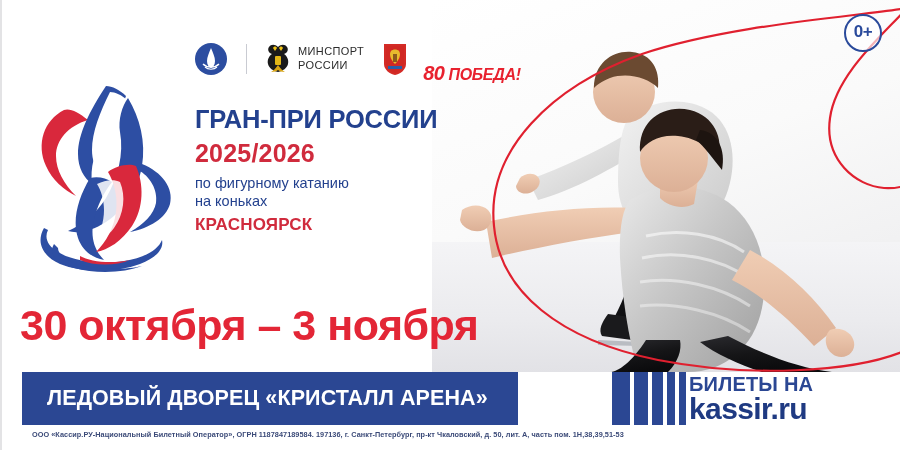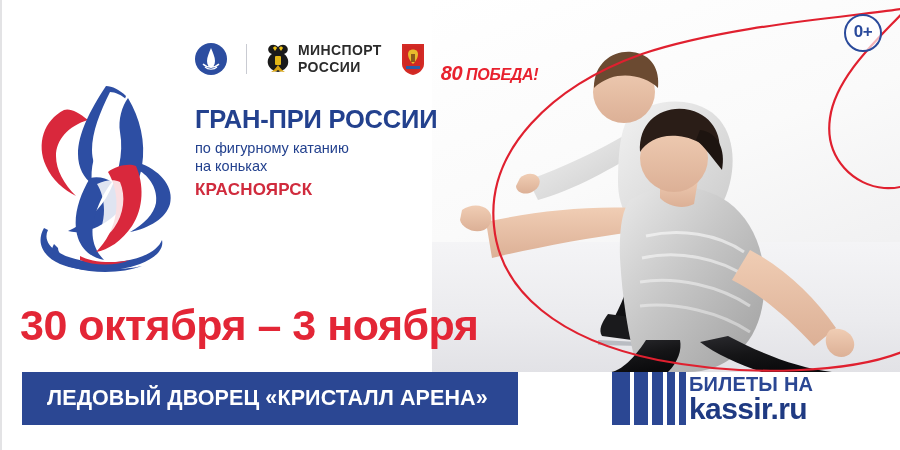--- a/index.html
+++ b/index.html
@@ -92,22 +92,22 @@
   }
   .logo-fed { width: 34px; height: 34px; }
   .logo-divider {
     width: 1px;
     height: 30px;
     background: #c9cbd2;
     margin: 0 18px;
   }
   .logo-minsport { display:flex; align-items:center; gap:7px; }
   .logo-minsport .msp-text {
-    font-size: 14px;
-    font-weight: bold;
+    font-size: 11px;
+    font-weight: normal;
     color: #2b2b2b;
     line-height: 1.25;
     letter-spacing: 0.4px;
   }
   .logo-krasnoyarsk { width: 26px; height: 34px; margin-left: 18px; }
   .logo-pobeda {
     margin-left: 15px;
     display: flex;
     align-items: baseline;
     gap: 4px;
@@ -413,20 +413,21 @@
     </svg>
 
     <div class="logo-pobeda">
       <span class="p-num">80</span>
       <span class="p-word">ПОБЕДА!</span>
     </div>
   </div>
 
   <div class="title-block">
     <div class="t-grandprix">ГРАН-ПРИ РОССИИ</div>
+    <div class="t-season">2025/2026</div>
     <div class="t-discipline">
       <div>по фигурному катанию</div>
       <div>на коньках</div>
     </div>
     <div class="t-city">КРАСНОЯРСК</div>
   </div>
 
   <div class="date-line">30 октября – 3 ноября</div>
 
   <div class="venue-bar">
@@ -440,14 +441,15 @@
         <i class="b3"></i>
         <i class="b4"></i>
         <i class="b5"></i>
     </span>
     <span class="kassir-words">
       <span class="k-top">БИЛЕТЫ НА</span>
       <span class="k-bottom">kassir.ru</span>
     </span>
   </div>
 
+  <div class="fine-print">ООО «Кассир.РУ-Национальный Билетный Оператор», ОГРН 1187847189584. 197136, г. Санкт-Петербург, пр-кт Чкаловский, д. 50, лит. А, часть пом. 1Н,38,39,51-53</div>
 
 </div>
 
 </body></html>

